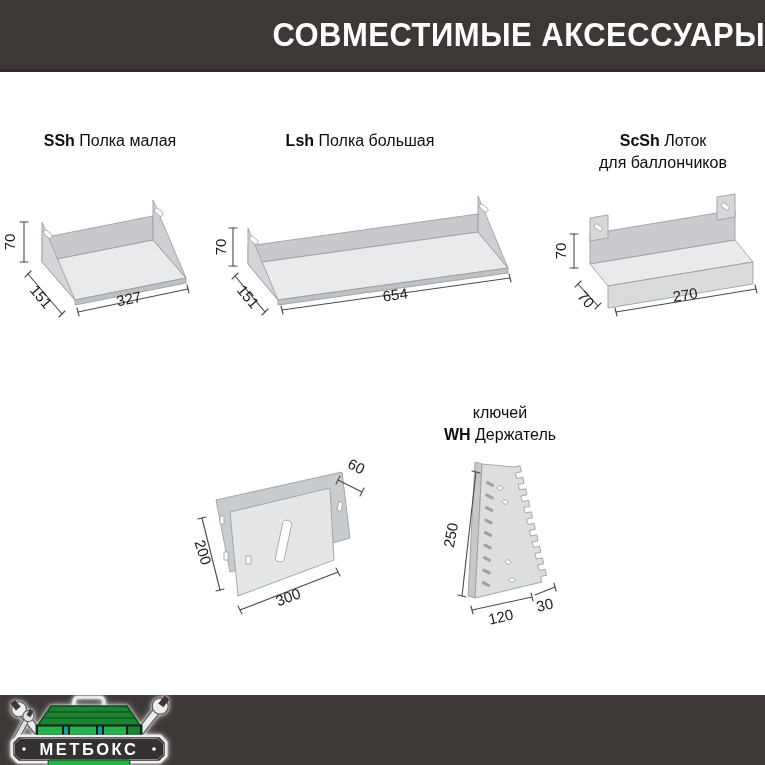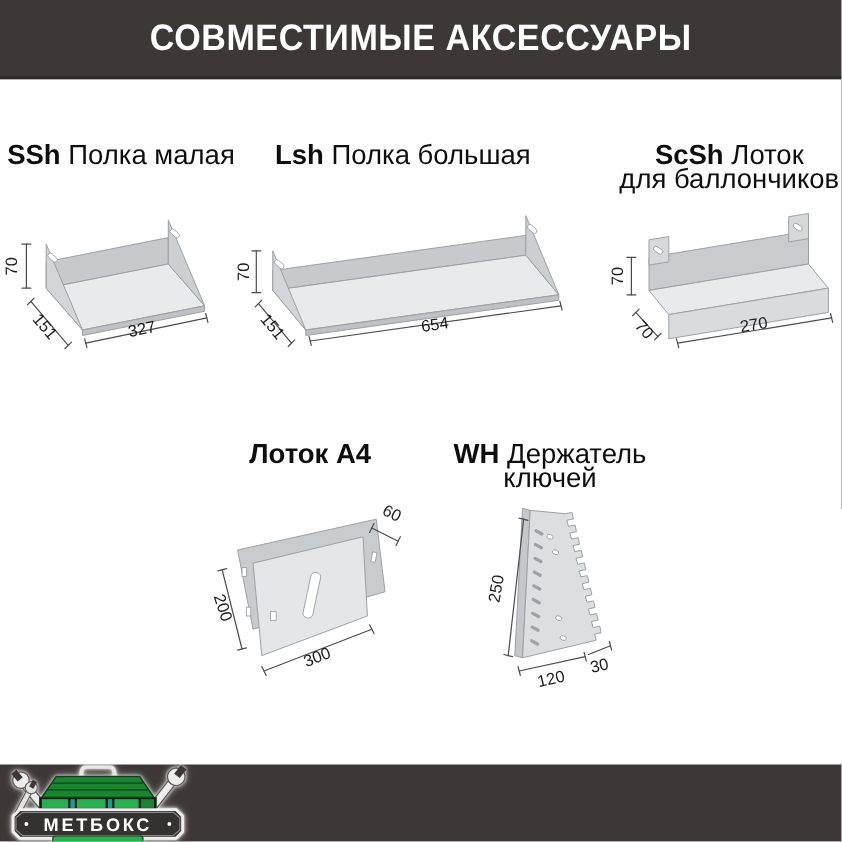--- a/index.html
+++ b/index.html
@@ -3,32 +3,32 @@
 <meta charset="utf-8">
 <style>
   html,body { margin:0; padding:0; background:#888; }
   #page {
     position:relative; width:765px; height:765px; background:#ffffff;
     overflow:hidden; font-family:"Liberation Sans", sans-serif;
   }
   .header {
     position:absolute; top:0; left:0; width:765px; height:72px;
     background:#3d3735; border-bottom:3px solid #2f2b29; box-sizing:border-box;
-    display:flex; align-items:center; justify-content:center;
+    display:flex; align-items:center; justify-content:flex-end;
   }
   .header-title {
     color:#ffffff; font-size:31px; font-weight:bold; letter-spacing:0.5px;
     transform:scaleY(1.08);
   }
   .footer {
     position:absolute; left:0; top:695px; width:765px; height:70px;
     background:#3d3735;
   }
   .card-title {
-    position:absolute; font-size:25px; line-height:22px; color:#0e0e0e;
+    position:absolute; font-size:16px; line-height:22px; color:#0e0e0e;
     text-align:center; white-space:nowrap;
   }
   .card-title b { font-weight:bold; }
   svg.draw { position:absolute; overflow:visible; }
   .part   { stroke:#9aa0a4; stroke-width:0.9; stroke-linejoin:round; }
   .slot   { fill:#ffffff; stroke:#9aa0a4; stroke-width:0.8; }
   .dim line { stroke:#4b4b4b; stroke-width:1.1; stroke-linecap:round; }
   .dim text {
     fill:#1a1a1a; font-size:15px; font-family:"Liberation Sans",sans-serif;
     text-anchor:middle;
@@ -141,27 +141,24 @@
       <text transform="translate(24,115) rotate(48)">70</text>
     </g>
     <g class="dim">
       <line x1="58" y1="124" x2="198" y2="101"></line>
         <line x1="57" y1="120" x2="59" y2="128"></line>
         <line x1="197" y1="97" x2="199" y2="105"></line>
       <text transform="translate(128,112) rotate(-9)">270</text>
     </g>
   </svg>
 
-  <div class="card-title" style="left:172px; top:402px; width:220px;">
-    <b>Лоток А4</b>
-  </div>
   <div class="card-title" style="left:390px; top:402px; width:220px;">
+    <div>ключей</div>
     <div><b>WH</b>
     <span>Держатель</span></div>
-    <div>ключей</div>
   </div>
 
   <svg class="draw" style="left:180px; top:440px; width:220px; height:190px;" viewBox="0 0 220 190">
     <polygon class="part" points="36,60 162,32 170,98 50,132" fill="#c9ccce"></polygon>
     <rect class="slot" x="40" y="76" width="4" height="8"></rect>
     <rect class="slot" x="44" y="112" width="4" height="8"></rect>
     <rect class="slot" x="158" y="62" width="4" height="9" transform="rotate(10 160 66)"></rect>
     <polygon class="part" points="50,72 150,48 154,120 58,156" fill="#e4e6e8"></polygon>
     <rect class="slot" x="99" y="80" width="9" height="42" rx="4" transform="rotate(12 103 101)"></rect>
     <rect class="slot" x="66" y="116" width="5" height="8"></rect>

